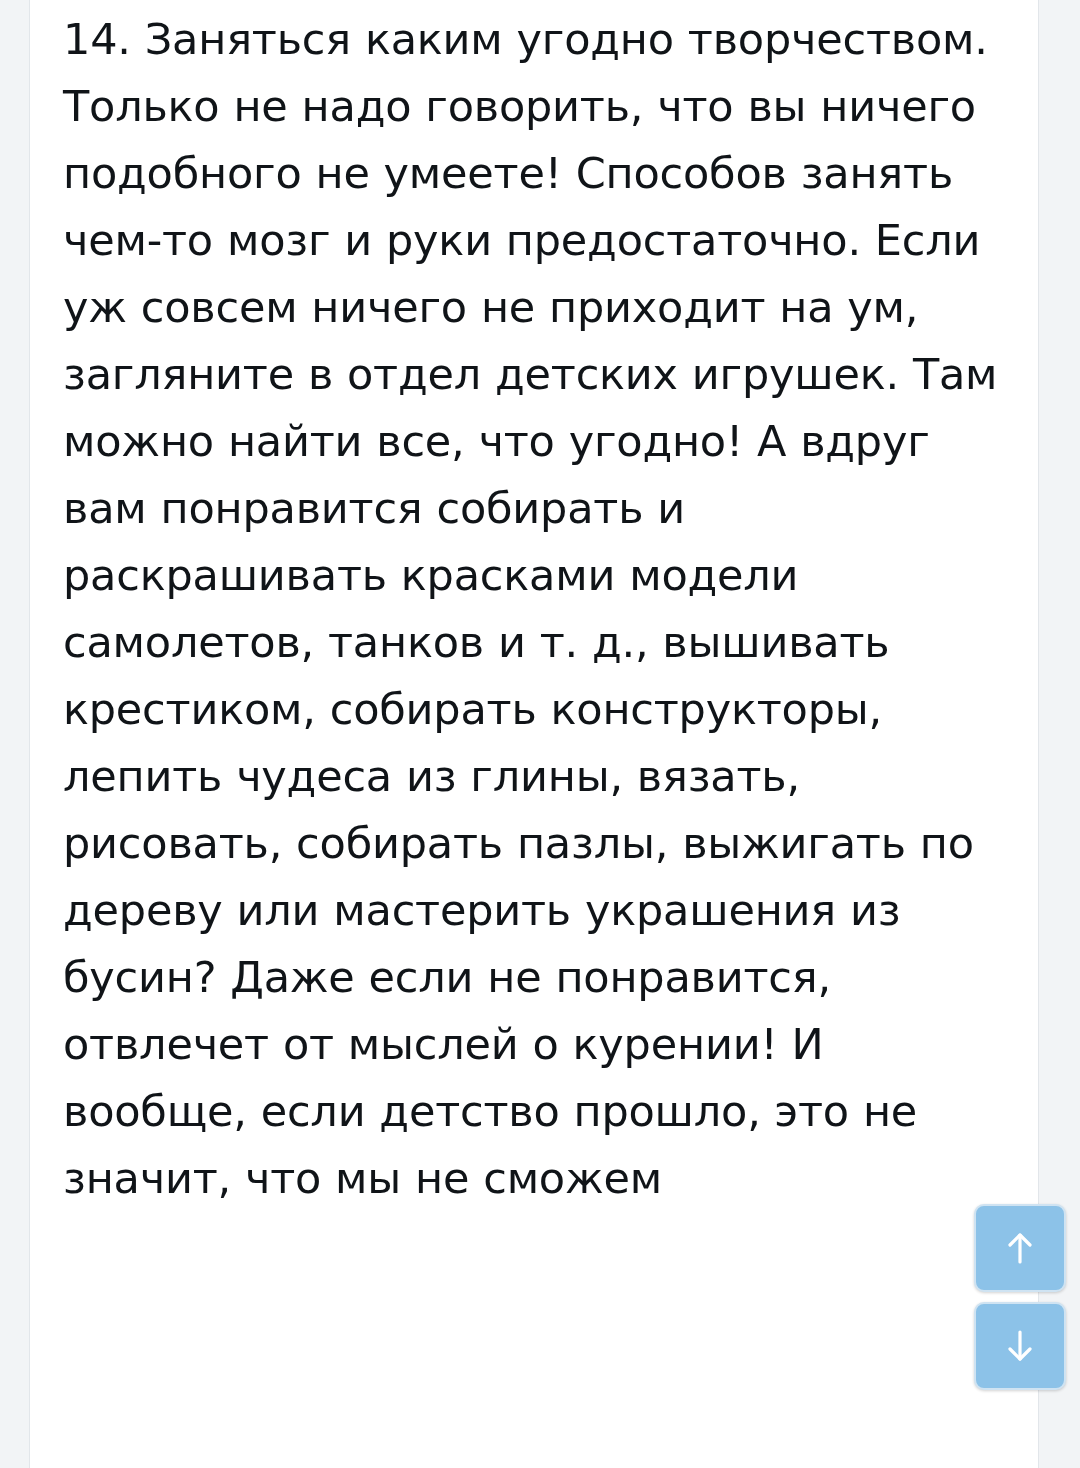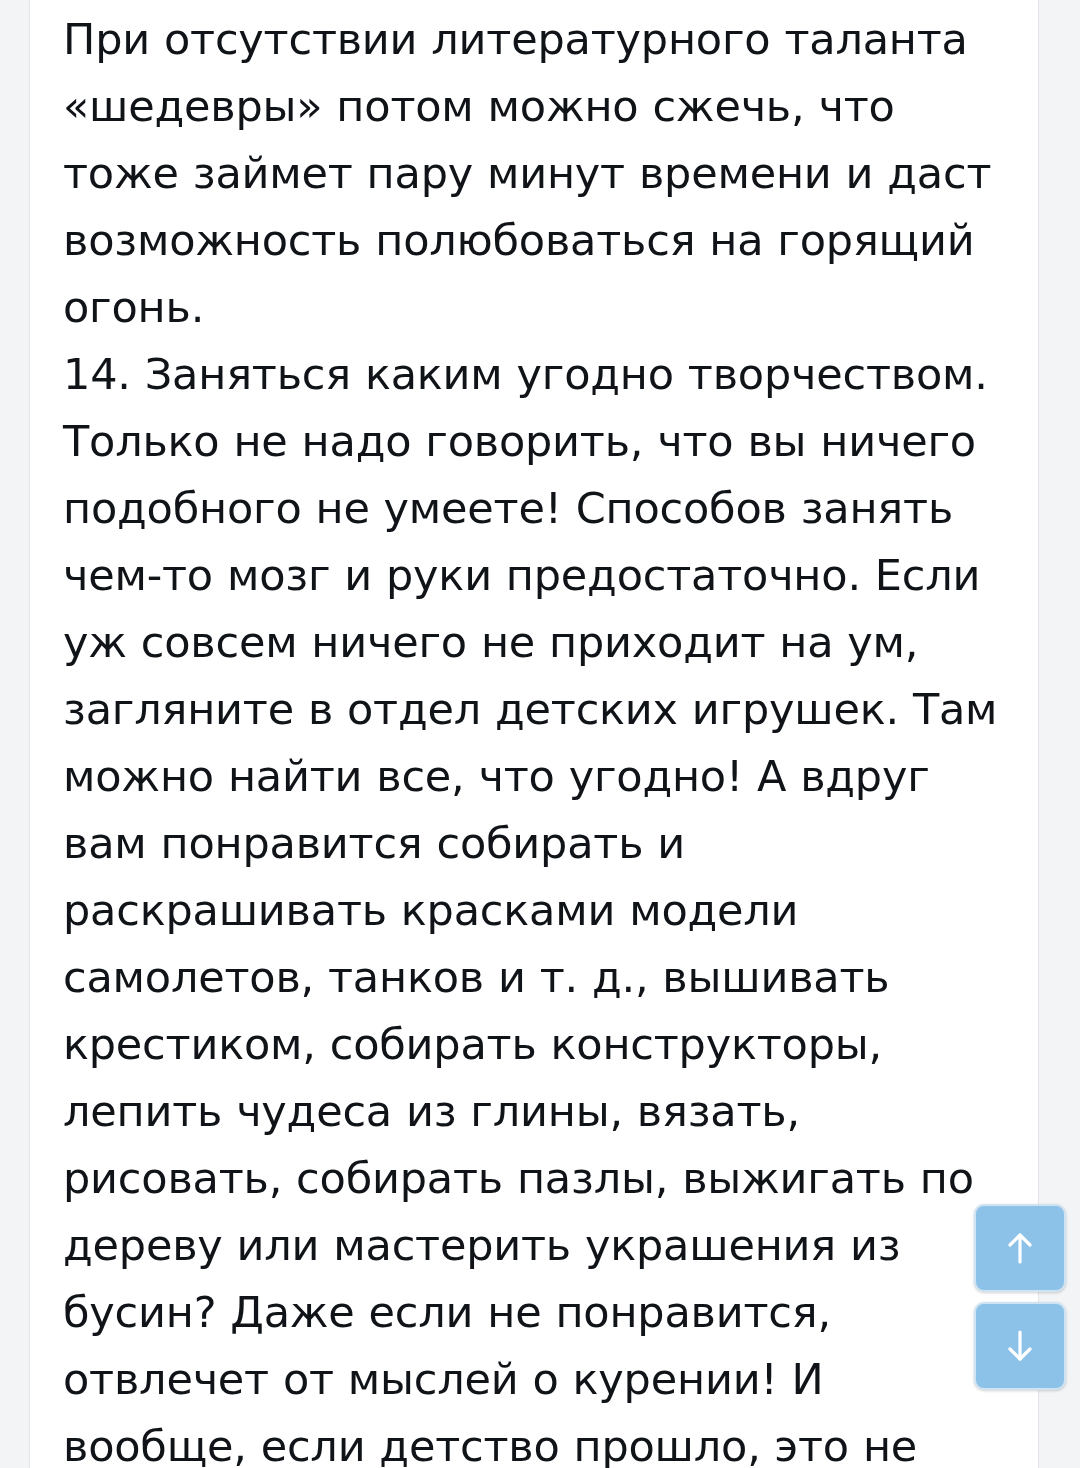--- a/index.html
+++ b/index.html
@@ -107,21 +107,20 @@
 </style>
 </head>
 <body>
 
 <div id="page">
 
   <div id="left-gutter"></div>
   <div id="right-gutter"></div>
 
   <div id="article">
-    <p>При отсутствии литературного таланта «шедевры» потом можно сжечь, что тоже займет пару минут времени и даст возможность полюбоваться на горящий огонь.</p>
     <p>14. Заняться каким угодно творчеством. Только не надо говорить, что вы ничего подобного не умеете! Способов занять чем-то мозг и руки предостаточно. Если уж совсем ничего не приходит на ум, загляните в отдел детских игрушек. Там можно найти все, что угодно! А вдруг вам понравится собирать и раскрашивать красками модели самолетов, танков и т. д., вышивать крестиком, собирать конструкторы, лепить чудеса из глины, вязать, рисовать, собирать пазлы, выжигать по дереву или мастерить украшения из бусин? Даже если не понравится, отвлечет от мыслей о курении! И вообще, если детство прошло, это не значит, что мы не сможем</p>
   </div>
 
   <div id="scroll-nav">
     <div class="nav-btn">
       <span>
         <svg width="40" height="44" viewBox="0 0 40 44" aria-hidden="true">
           <g class="arrow-stroke">
             <line x1="20" y1="36" x2="20" y2="9"></line>
             <polyline points="10,19 20,9 30,19"></polyline>

